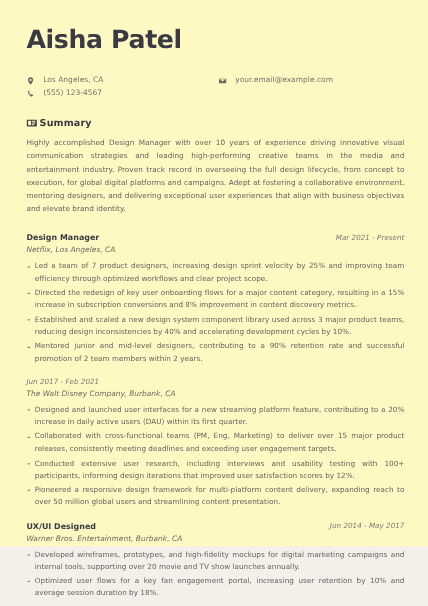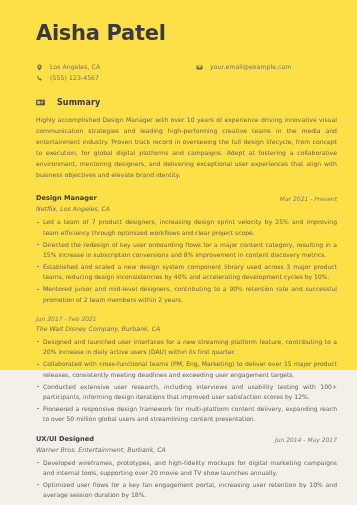--- a/index.html
+++ b/index.html
@@ -10,24 +10,24 @@
     width: 357px;
     height: 505px;
     overflow: hidden;
     background: #f3f0e9;
     font-family: "DejaVu Sans", "Liberation Sans", sans-serif;
     color: #3c3c44;
     -webkit-font-smoothing: antialiased;
   }
   .page {
     width: 357px;
-    height: 370px;
+    height: 455px;
     box-sizing: border-box;
-    padding: 22px 20px 0 36px;
-    background: #fde047;
+    padding: 22px 20px 0 22px;
+    background: #fef9c3;
     position: relative;
   }
 
   
   .name {
     font-size: 21px;
     font-weight: 700;
     letter-spacing: -0.3px;
     color: #3a3a42;
     line-height: 1.05;
@@ -60,21 +60,21 @@
     display: flex;
     align-items: center;
     justify-content: center;
   }
   .contact-row .ico svg { display: block; }
 
   
   .sec-head {
     display: flex;
     align-items: center;
-    gap: 12px;
+    gap: 2px;
     margin-bottom: 8px;
   }
   .sec-head .ico {
     width: 9px; height: 9px;
     flex: 0 0 9px;
     display: flex; align-items: center; justify-content: center;
   }
   .sec-head .ico svg { display: block; }
   .sec-title {
     font-size: 8px;
@@ -92,21 +92,21 @@
     margin: 0 0 14px 0;
     letter-spacing: 0.02px;
   }
 
   
   .job { margin-bottom: 10px; }
   .job:last-child { margin-bottom: 8px; }
   .job-top {
     display: flex;
     justify-content: space-between;
-    align-items: flex-end;
+    align-items: center;
     margin-bottom: 3px;
   }
   .job-title {
     font-size: 6.6px;
     font-weight: 700;
     color: #3a3a42;
     letter-spacing: 0.02px;
   }
   .job-dates {
     font-size: 6px;

